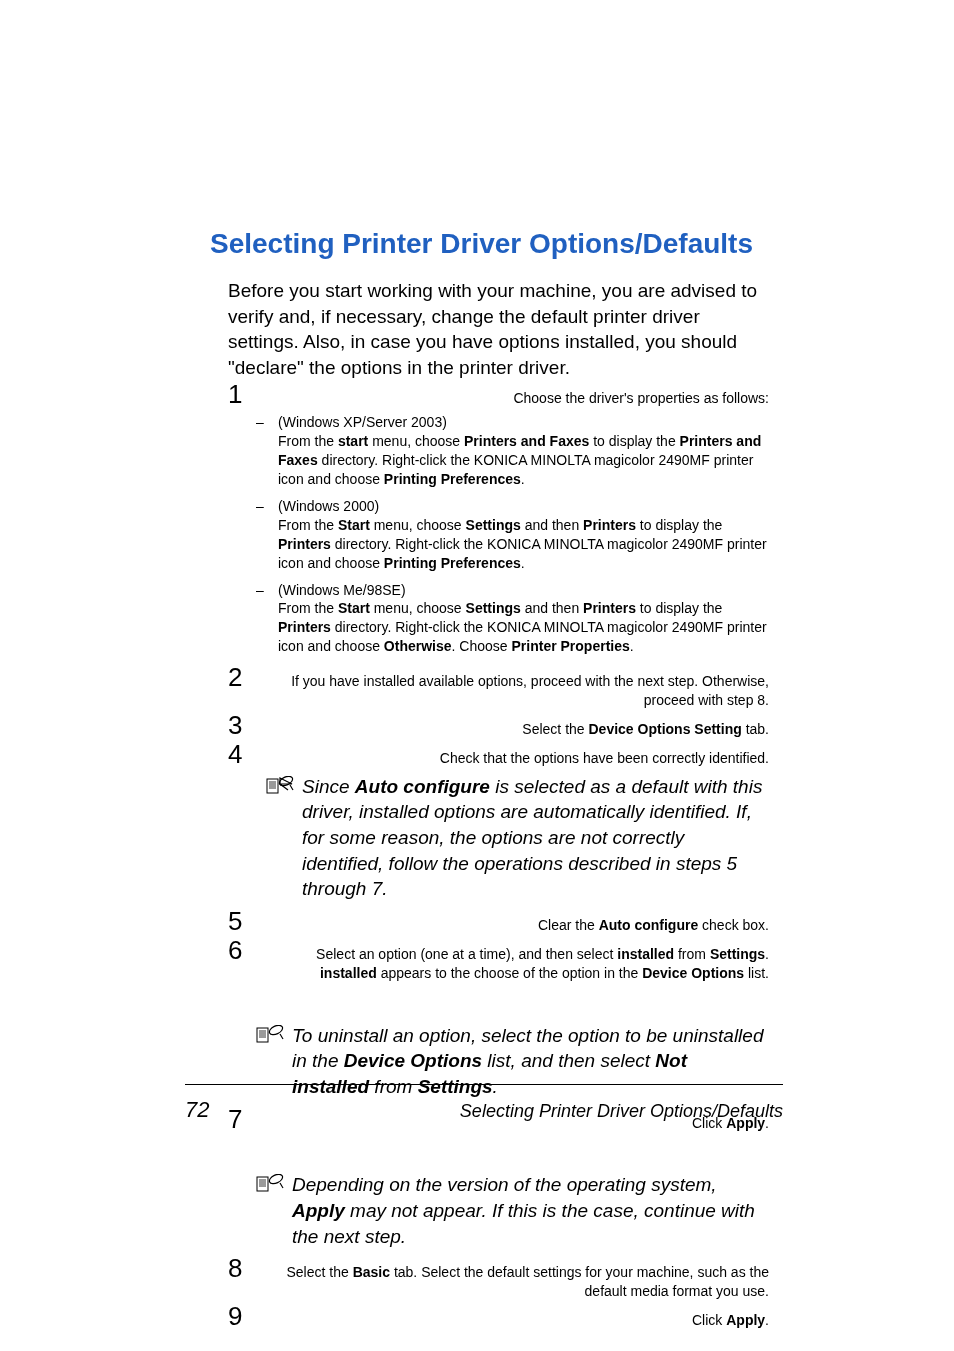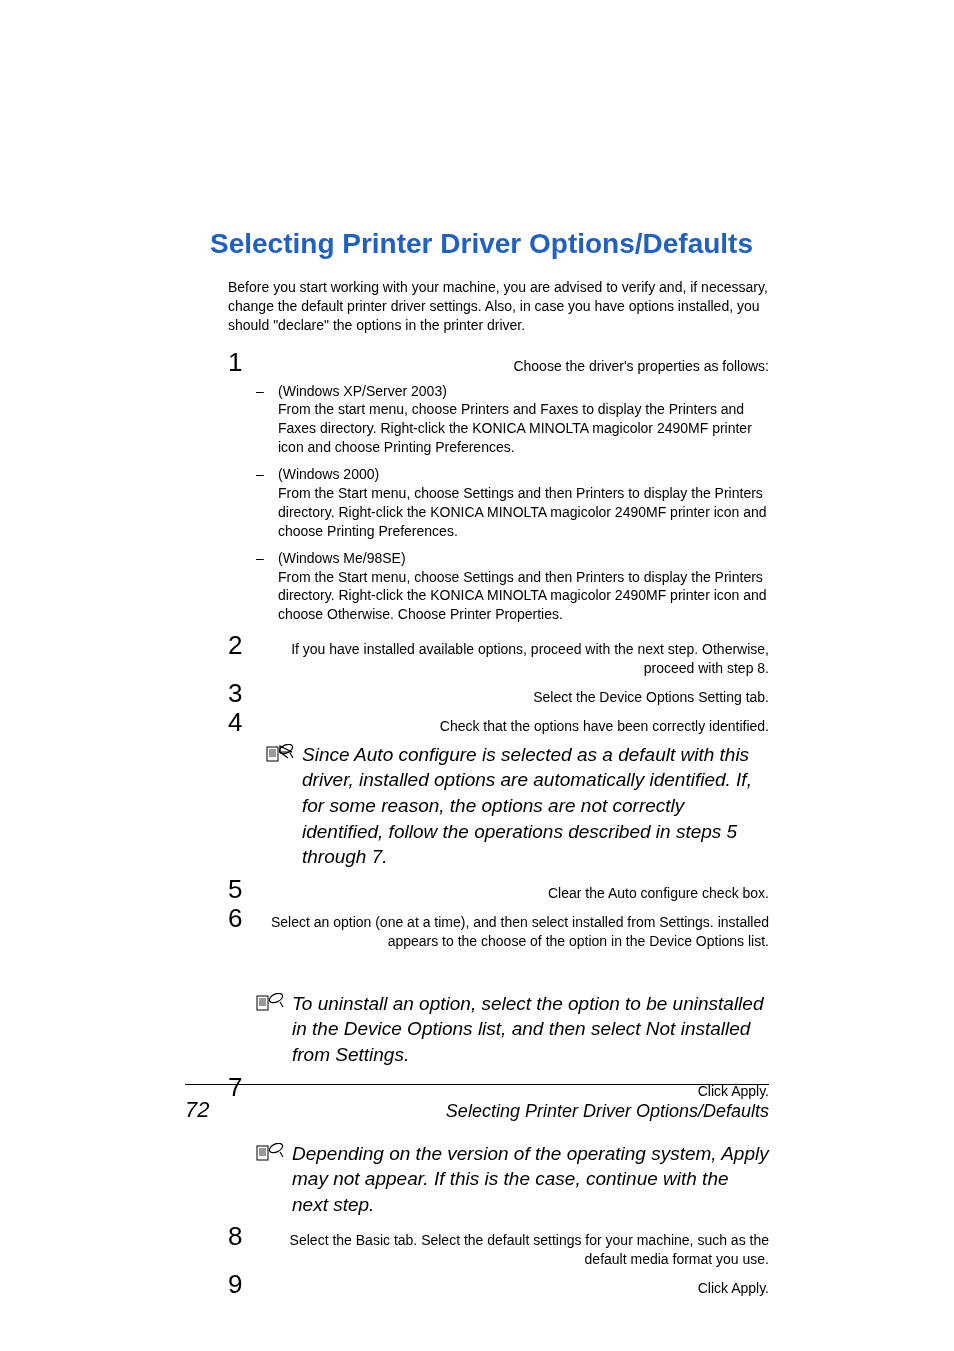--- a/index.html
+++ b/index.html
@@ -20,23 +20,22 @@
     .main-heading {
       color: #2060c0;
       font-size: 28px;
       font-weight: bold;
       margin-bottom: 18px;
     }
     .indent1 {
       margin-left: 18px;
     }
     .intro {
-      font-size: 14px;
-      line-height: 1.35;
-      margin-bottom: 14px;
+      font-size: 19px;
+      line-height: 1.35;
     }
     .step {
       display: flex;
       align-items: flex-start;
       margin-bottom: 2px;
     }
     .step-num {
       font-size: 26px;
       font-weight: 500;
       min-width: 28px;
@@ -82,42 +81,42 @@
     .note-text {
       font-size: 19px;
       font-style: italic;
       line-height: 1.35;
       flex: 1;
     }
     .footer {
       position: absolute;
       bottom: 228px;
       left: 185px;
-      right: 185px;
+      right: 171px;
     }
     .footer-line {
       border: none;
       border-top: 1px solid #000;
       margin-bottom: 12px;
     }
     .footer-row {
       display: flex;
       justify-content: space-between;
       align-items: baseline;
     }
     .page-num {
       font-size: 22px;
       font-style: italic;
       font-weight: 500;
     }
     .footer-title {
       font-size: 18px;
       font-style: italic;
     }
-    b { font-weight: normal; }
+    b { font-weight: bold; }
   </style>
 </head>
 <body>
 
 <div class="content">
   <h1 class="main-heading">Selecting Printer Driver Options/Defaults</h1>
 
   <div class="indent1">
     <p class="intro">Before you start working with your machine, you are advised to verify and, if necessary, change the default printer driver settings. Also, in case you have options installed, you should "declare" the options in the printer driver.</p>
 

